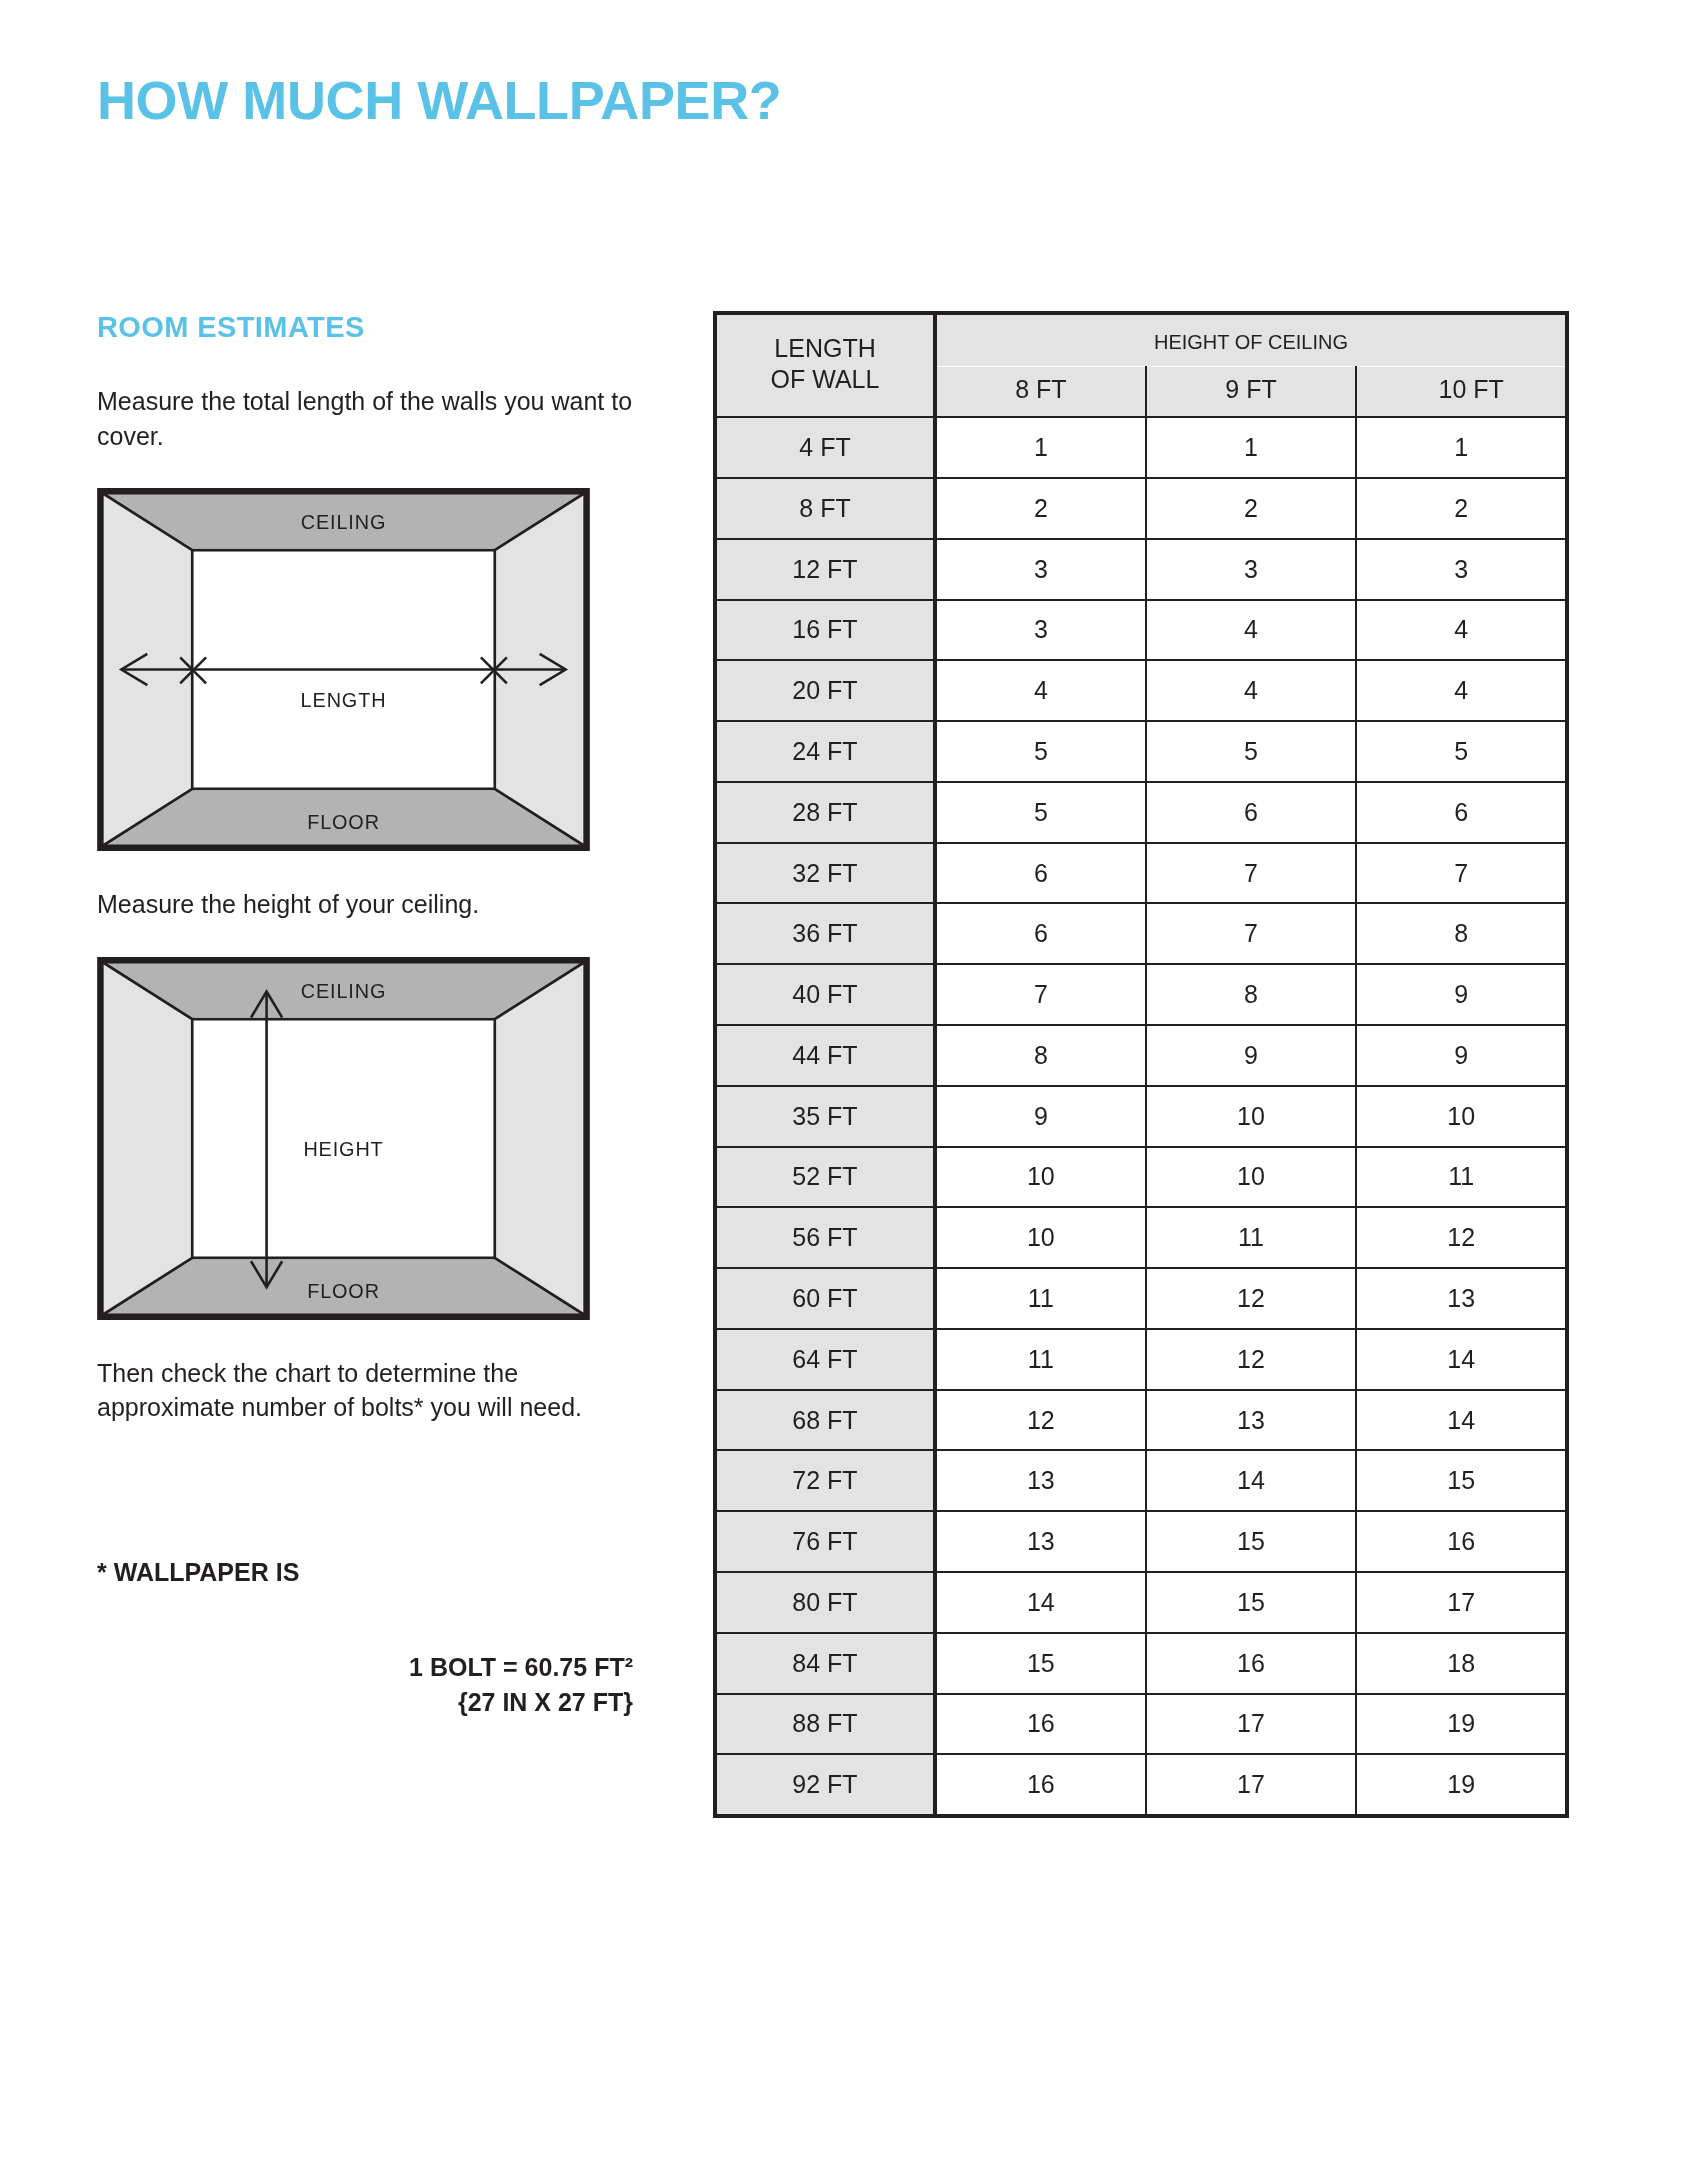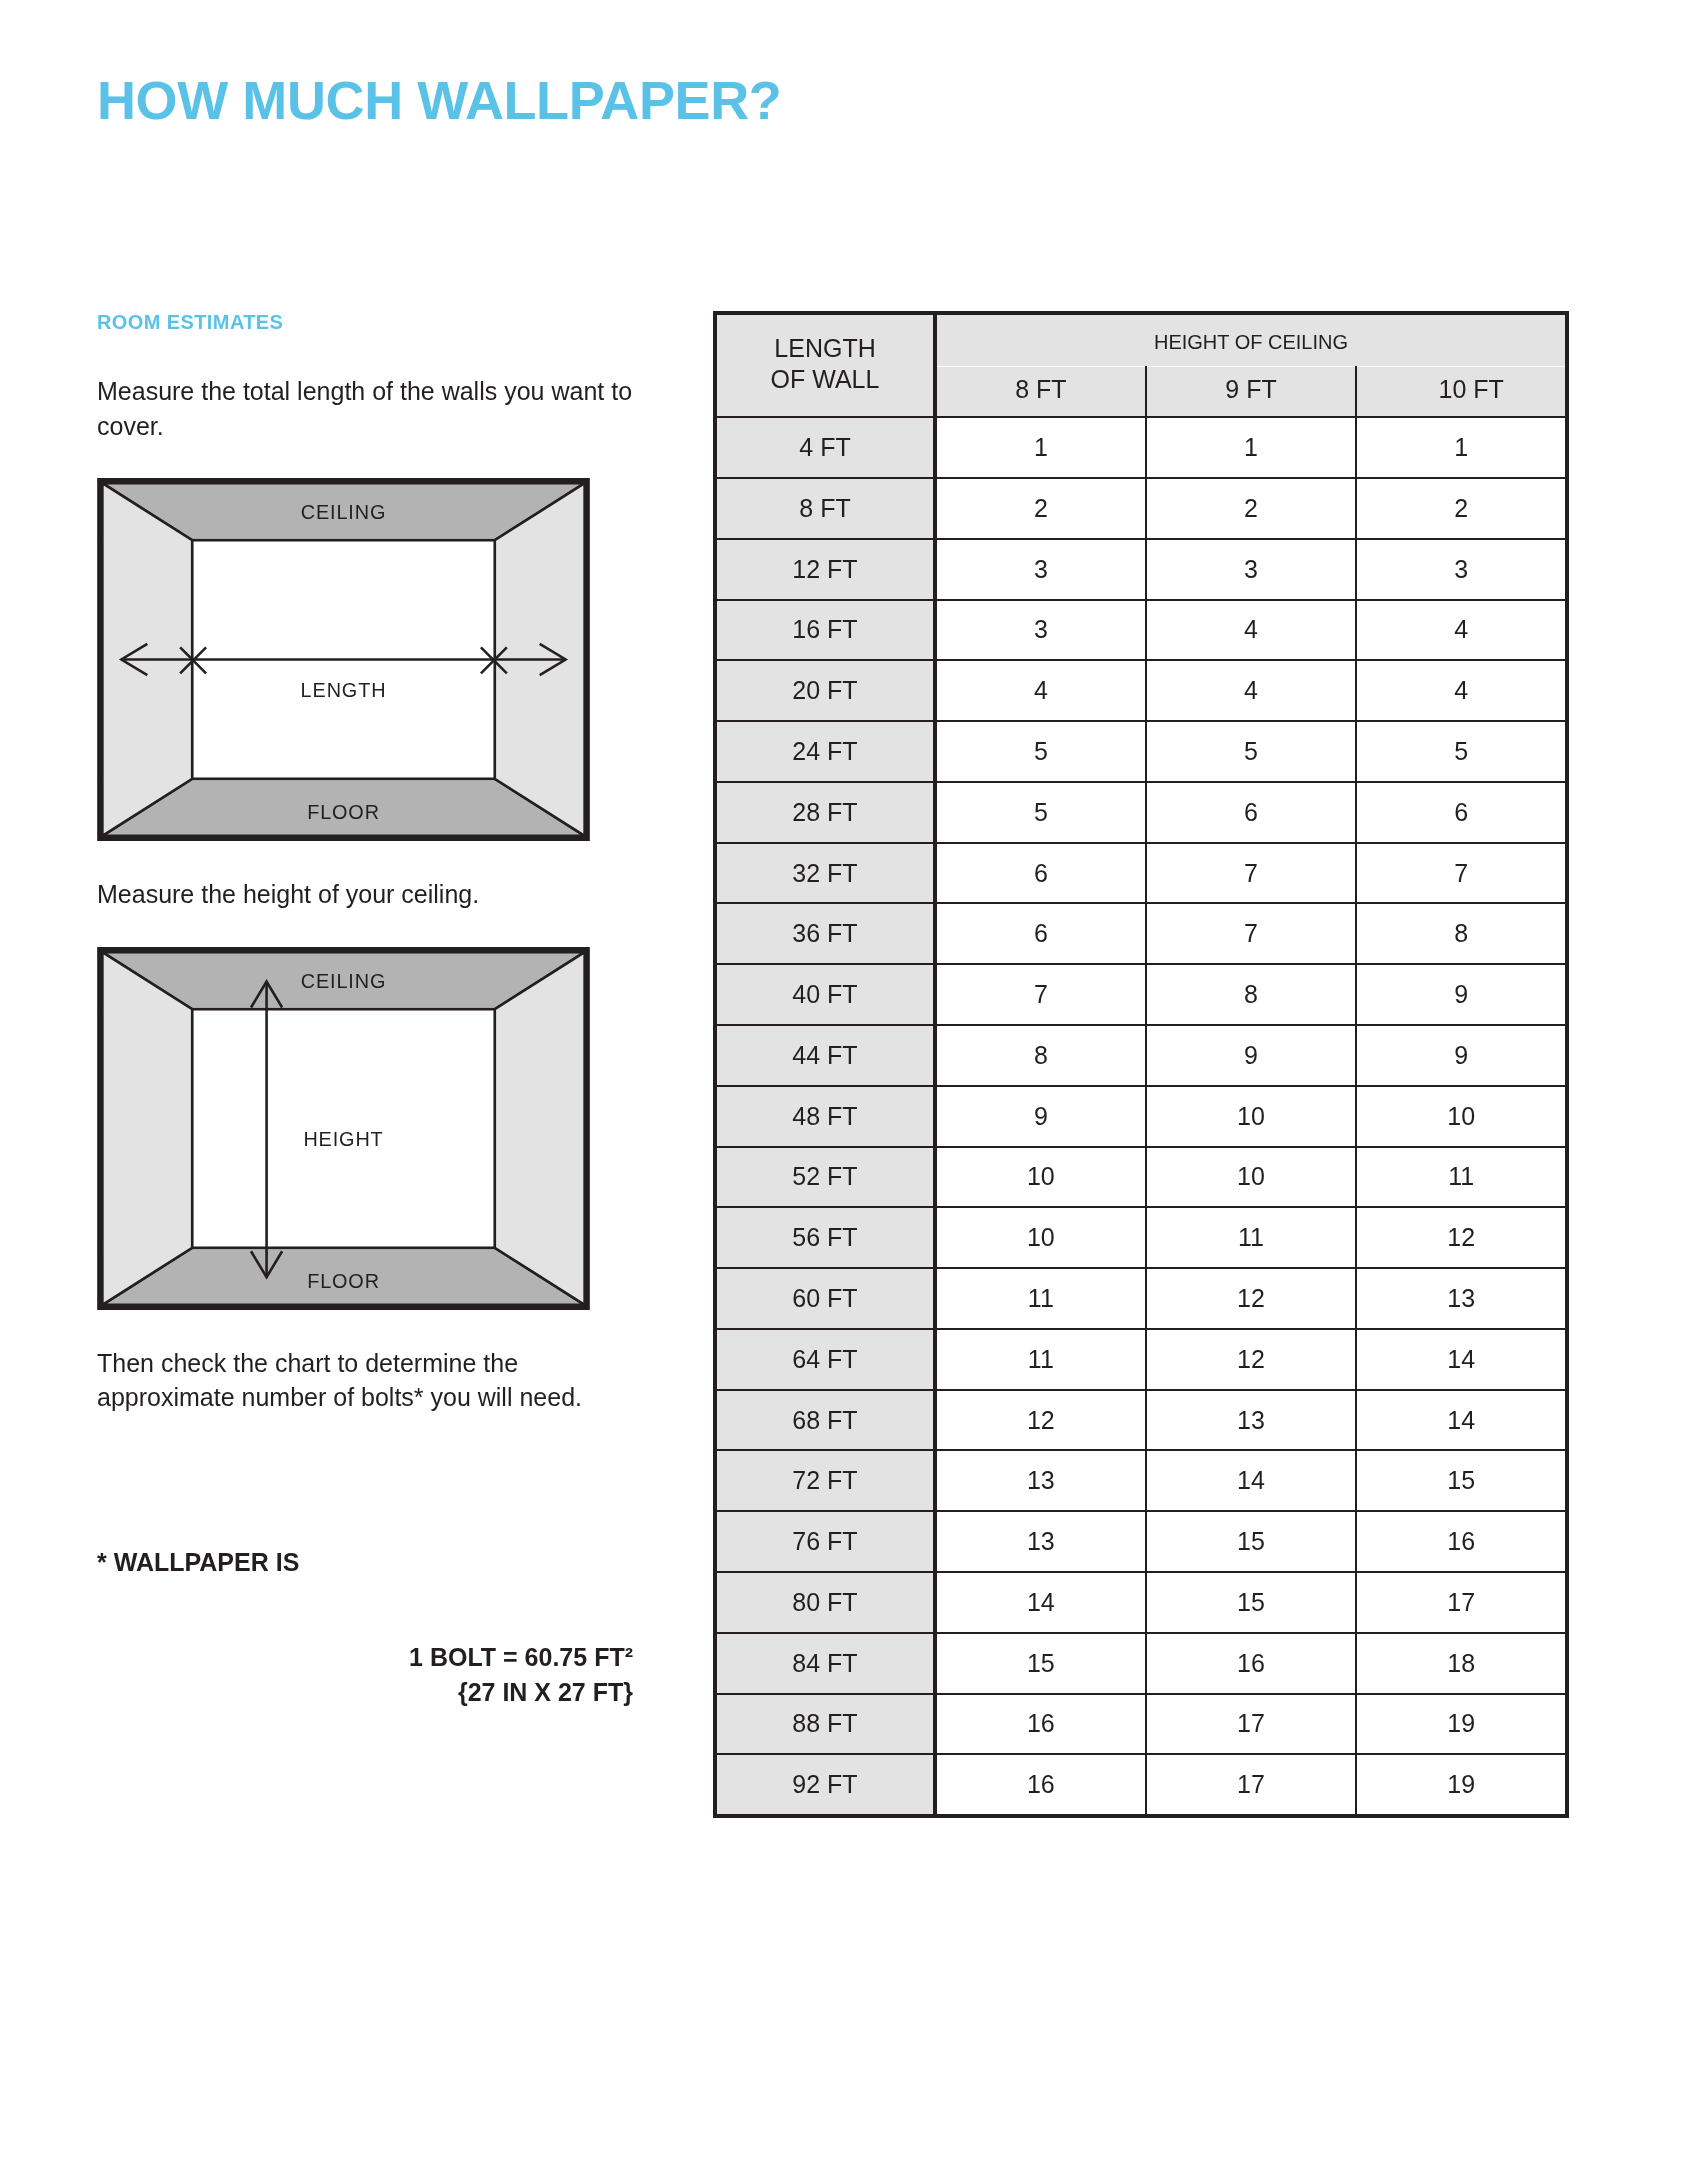--- a/index.html
+++ b/index.html
@@ -36,21 +36,21 @@
   }
 
   
   .left-col {
     position: absolute;
     left: 97px;
     top: 311px;
     width: 536px;
   }
   .section-head {
-    font-size: 20px;
+    font-size: 29px;
     font-weight: bold;
     color: #5bc2e7;
     letter-spacing: 0.4px;
     margin-bottom: 40px;
   }
   .para {
     font-size: 25px;
     line-height: 1.38;
     color: #231f20;
     margin: 0;
@@ -322,21 +322,21 @@
             <td class="val mid">8</td>
             <td class="val last">9</td>
           </tr>
         <tr>
             <td class="len">44 FT</td>
             <td class="val">8</td>
             <td class="val mid">9</td>
             <td class="val last">9</td>
           </tr>
         <tr>
-            <td class="len">48 FT</td>
+            <td class="len">35 FT</td>
             <td class="val">9</td>
             <td class="val mid">10</td>
             <td class="val last">10</td>
           </tr>
         <tr>
             <td class="len">52 FT</td>
             <td class="val">10</td>
             <td class="val mid">10</td>
             <td class="val last">11</td>
           </tr>

